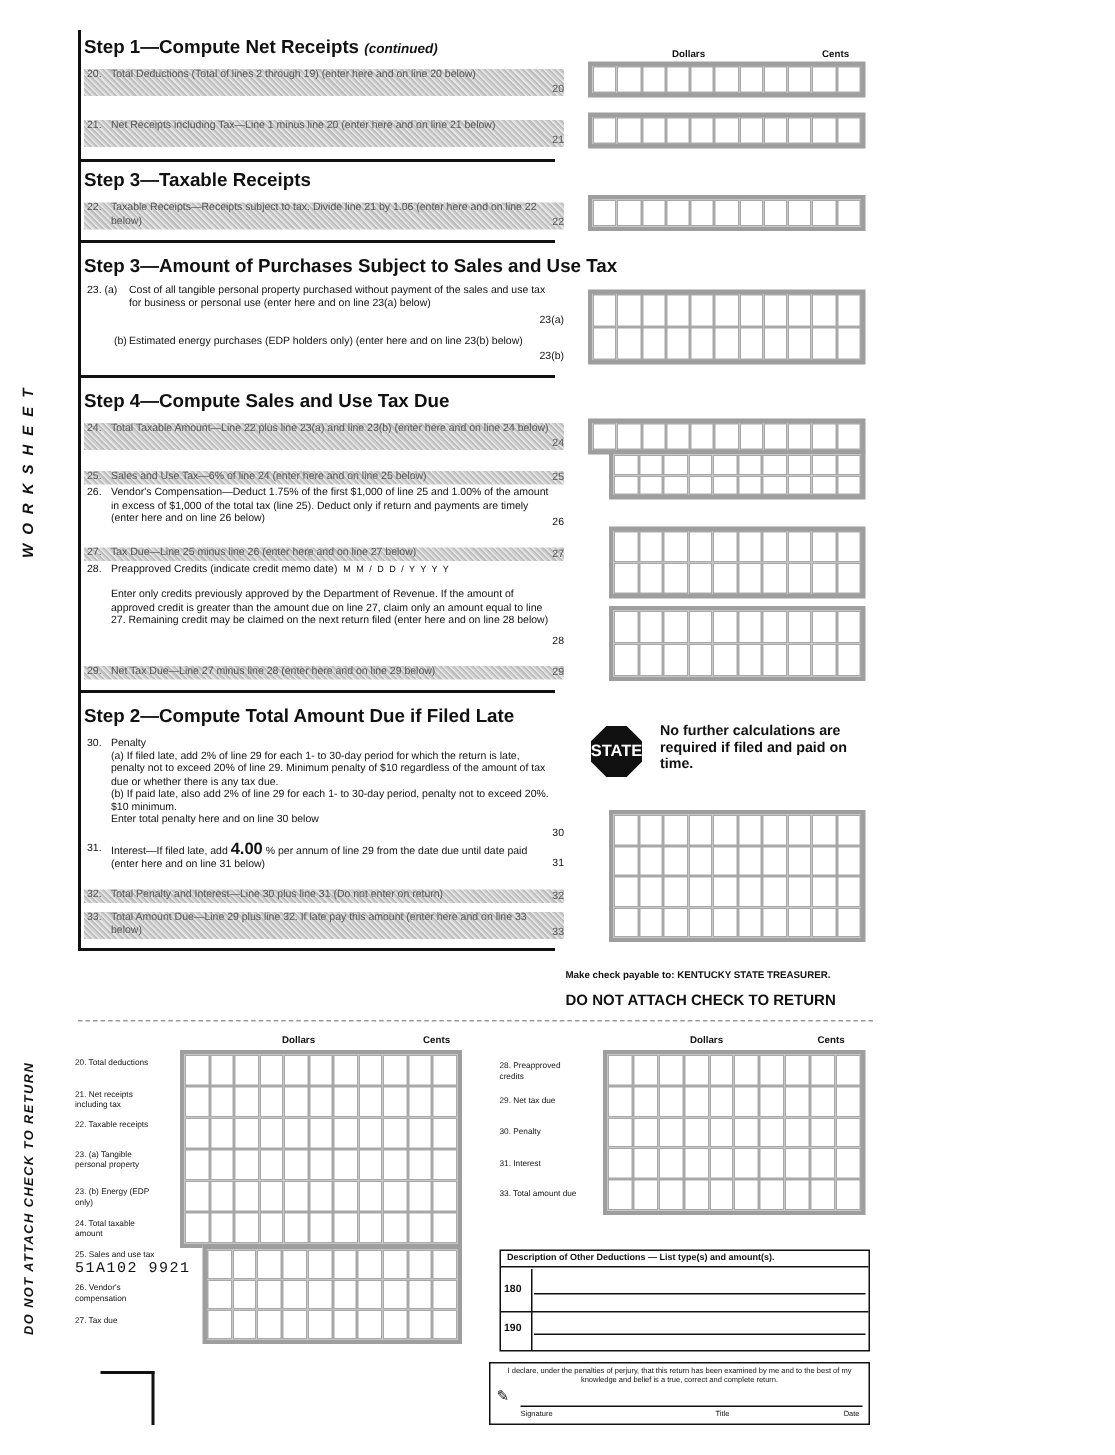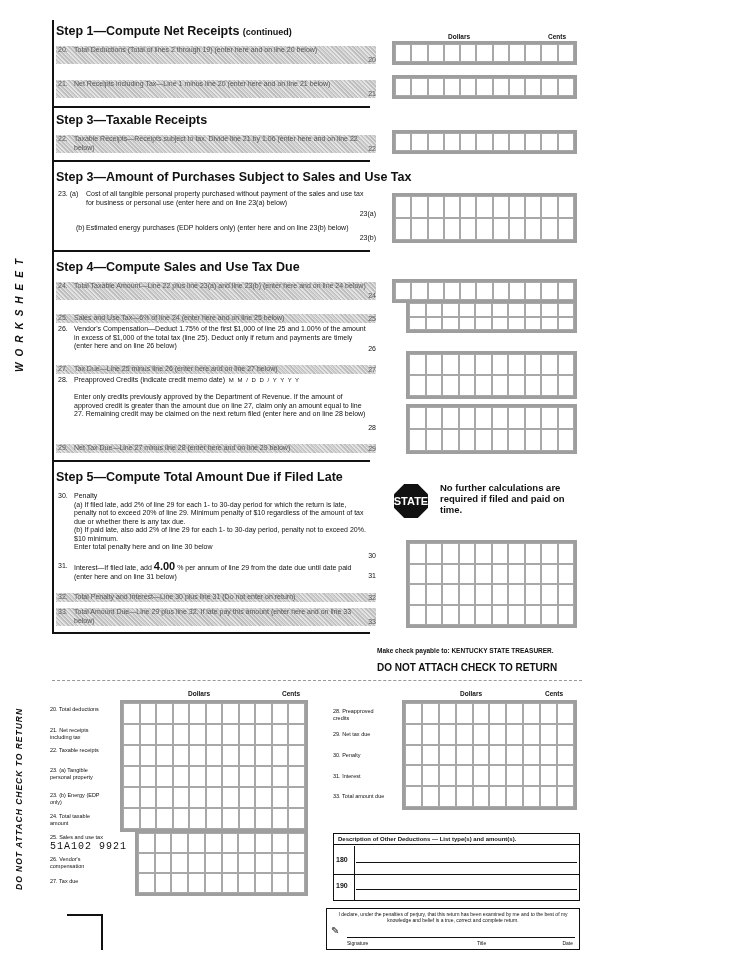--- a/index.html
+++ b/index.html
@@ -1,21 +1,21 @@
 <!DOCTYPE html>
 <html><head>
 <meta charset="utf-8">
 <style>
   html, body { margin:0; padding:0; background:#fff; }
   body { width:743px; height:970px; position:relative; overflow:hidden; font-family:"Liberation Sans", sans-serif; color:#111; }
   .abs { position:absolute; }
   .sidebar-vert { position:absolute; transform:rotate(-90deg); transform-origin:left top; font-weight:bold; font-style:italic; letter-spacing:6px; font-size:10px; white-space:nowrap; }
   .section-frame { position:absolute; left:52px; width:320px; border-left:2px solid #111; }
   .step-title { position:absolute; left:56px; font-weight:bold; font-size:12.5px; white-space:nowrap; }
-  .step-title .cont { font-size:9px; font-weight:bold; }
+  .step-title .cont { font-style:italic; font-size:9px; font-weight:bold; }
   .hr { position:absolute; left:52px; width:318px; height:2px; background:#111; }
   .line { position:absolute; left:56px; width:320px; font-size:7px; line-height:8.5px; }
   .shade { background:repeating-linear-gradient(45deg,#bdbdbd 0 1px,#e4e4e4 1px 2px,#cfcfcf 2px 3px); color:#555; }
   .line .num { position:absolute; left:2px; top:0; }
   .line .txt { position:absolute; left:18px; right:8px; top:0; }
   .line .ref { position:absolute; right:0; bottom:0; }
   .grid { position:absolute; border:3px solid #9e9e9e; background:#fff; display:grid; box-sizing:border-box; }
   .grid .cell { border:1.5px solid #a8a8a8; background:#fff; }
   .hdr-label { position:absolute; font-size:6.5px; font-weight:bold; }
   .stop { position:absolute; width:34px; height:34px; background:#111; clip-path:polygon(30% 0,70% 0,100% 30%,100% 70%,70% 100%,30% 100%,0 70%,0 30%); color:#fff; font-weight:bold; font-size:11px; display:flex; align-items:center; justify-content:center; }
@@ -95,21 +95,21 @@
   <span class="txt"><span>Preapproved Credits (indicate credit memo date)</span>&nbsp;&nbsp;<span style="font-size:6px;letter-spacing:1px;">M M / D D / Y Y Y Y</span><br><br><span>Enter only credits previously approved by the Department of Revenue. If the amount of approved credit is greater than the amount due on line 27, claim only an amount equal to line 27. Remaining credit may be claimed on the next return filed (enter here and on line 28 below)</span></span>
   <span class="ref">28</span>
 </div>
 <div class="line shade" style="top:444px;height:9px;">
   <span class="num">29.</span>
   <span class="txt">Net Tax Due—Line 27 minus line 28 (enter here and on line 29 below)</span>
   <span class="ref">29</span>
 </div>
 <div class="hr" style="top:460px;"></div>
 
-<div class="step-title" style="top:470px;">Step 5—Compute Total Amount Due if Filed Late</div>
+<div class="step-title" style="top:470px;">Step 2—Compute Total Amount Due if Filed Late</div>
 <div class="line" style="top:492px;height:68px;">
   <span class="num">30.</span>
   <span class="txt"><span>Penalty</span><br><span>(a) If filed late, add 2% of line 29 for each 1- to 30-day period for which the return is late, penalty not to exceed 20% of line 29. Minimum penalty of $10 regardless of the amount of tax due or whether there is any tax due.</span><br><span>(b) If paid late, also add 2% of line 29 for each 1- to 30-day period, penalty not to exceed 20%. $10 minimum.</span><br><span>Enter total penalty here and on line 30 below</span></span>
   <span class="ref">30</span>
 </div>
 <div class="line" style="top:562px;height:18px;">
   <span class="num">31.</span>
   <span class="txt"><span>Interest—If filed late, add</span> <b style="font-size:11px;">4.00</b> <span>% per annum of line 29 from the date due until date paid (enter here and on line 31 below)</span></span>
   <span class="ref">31</span>
 </div>

